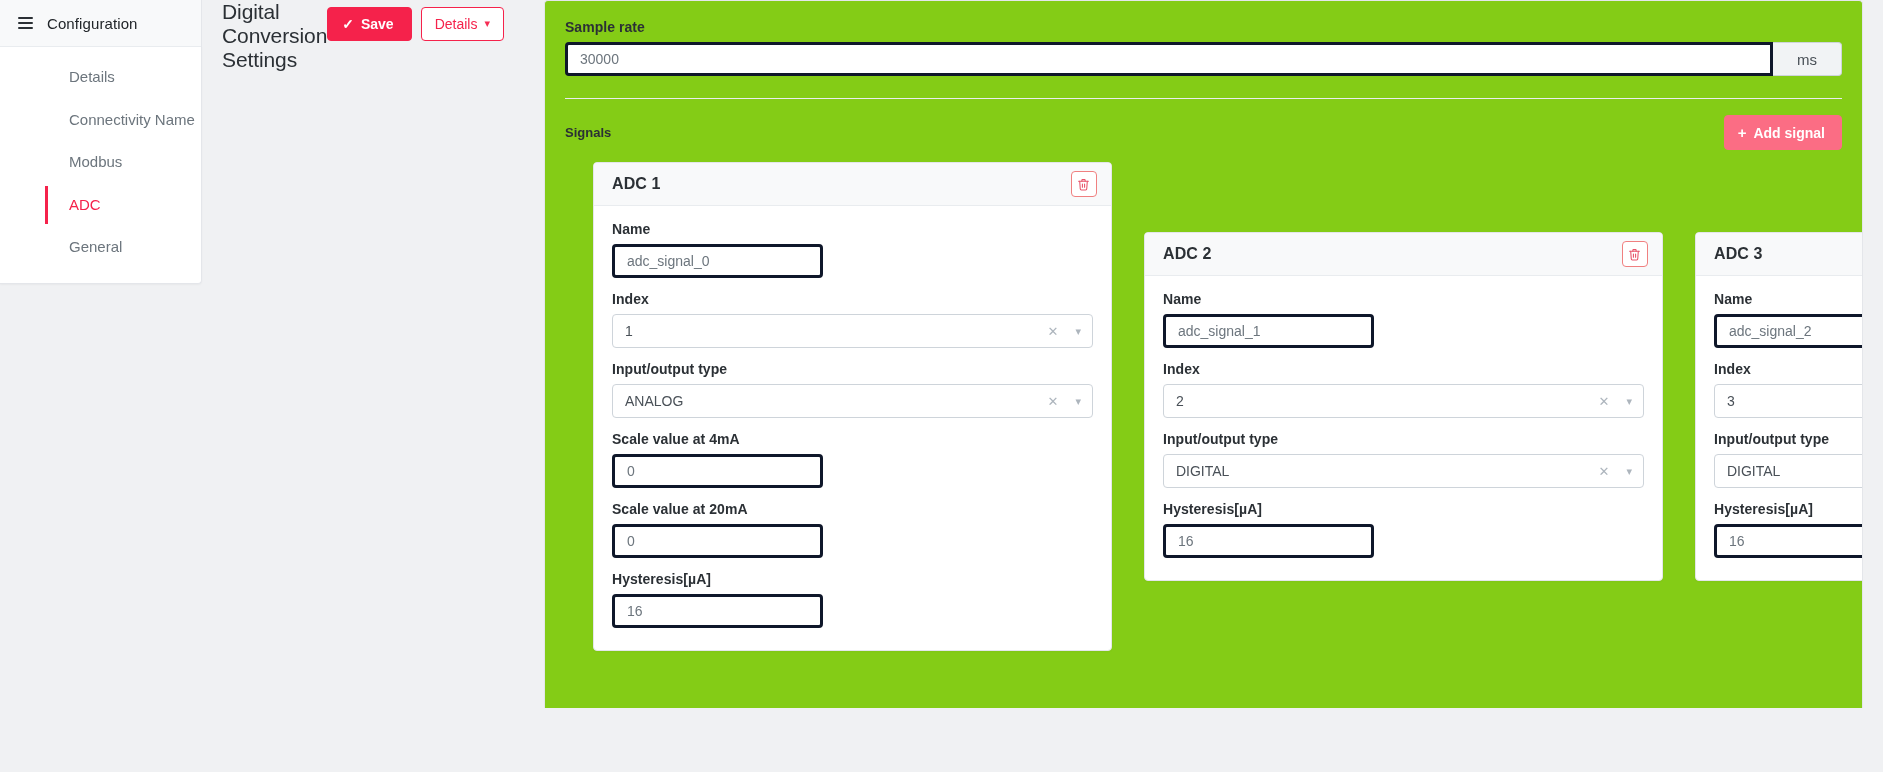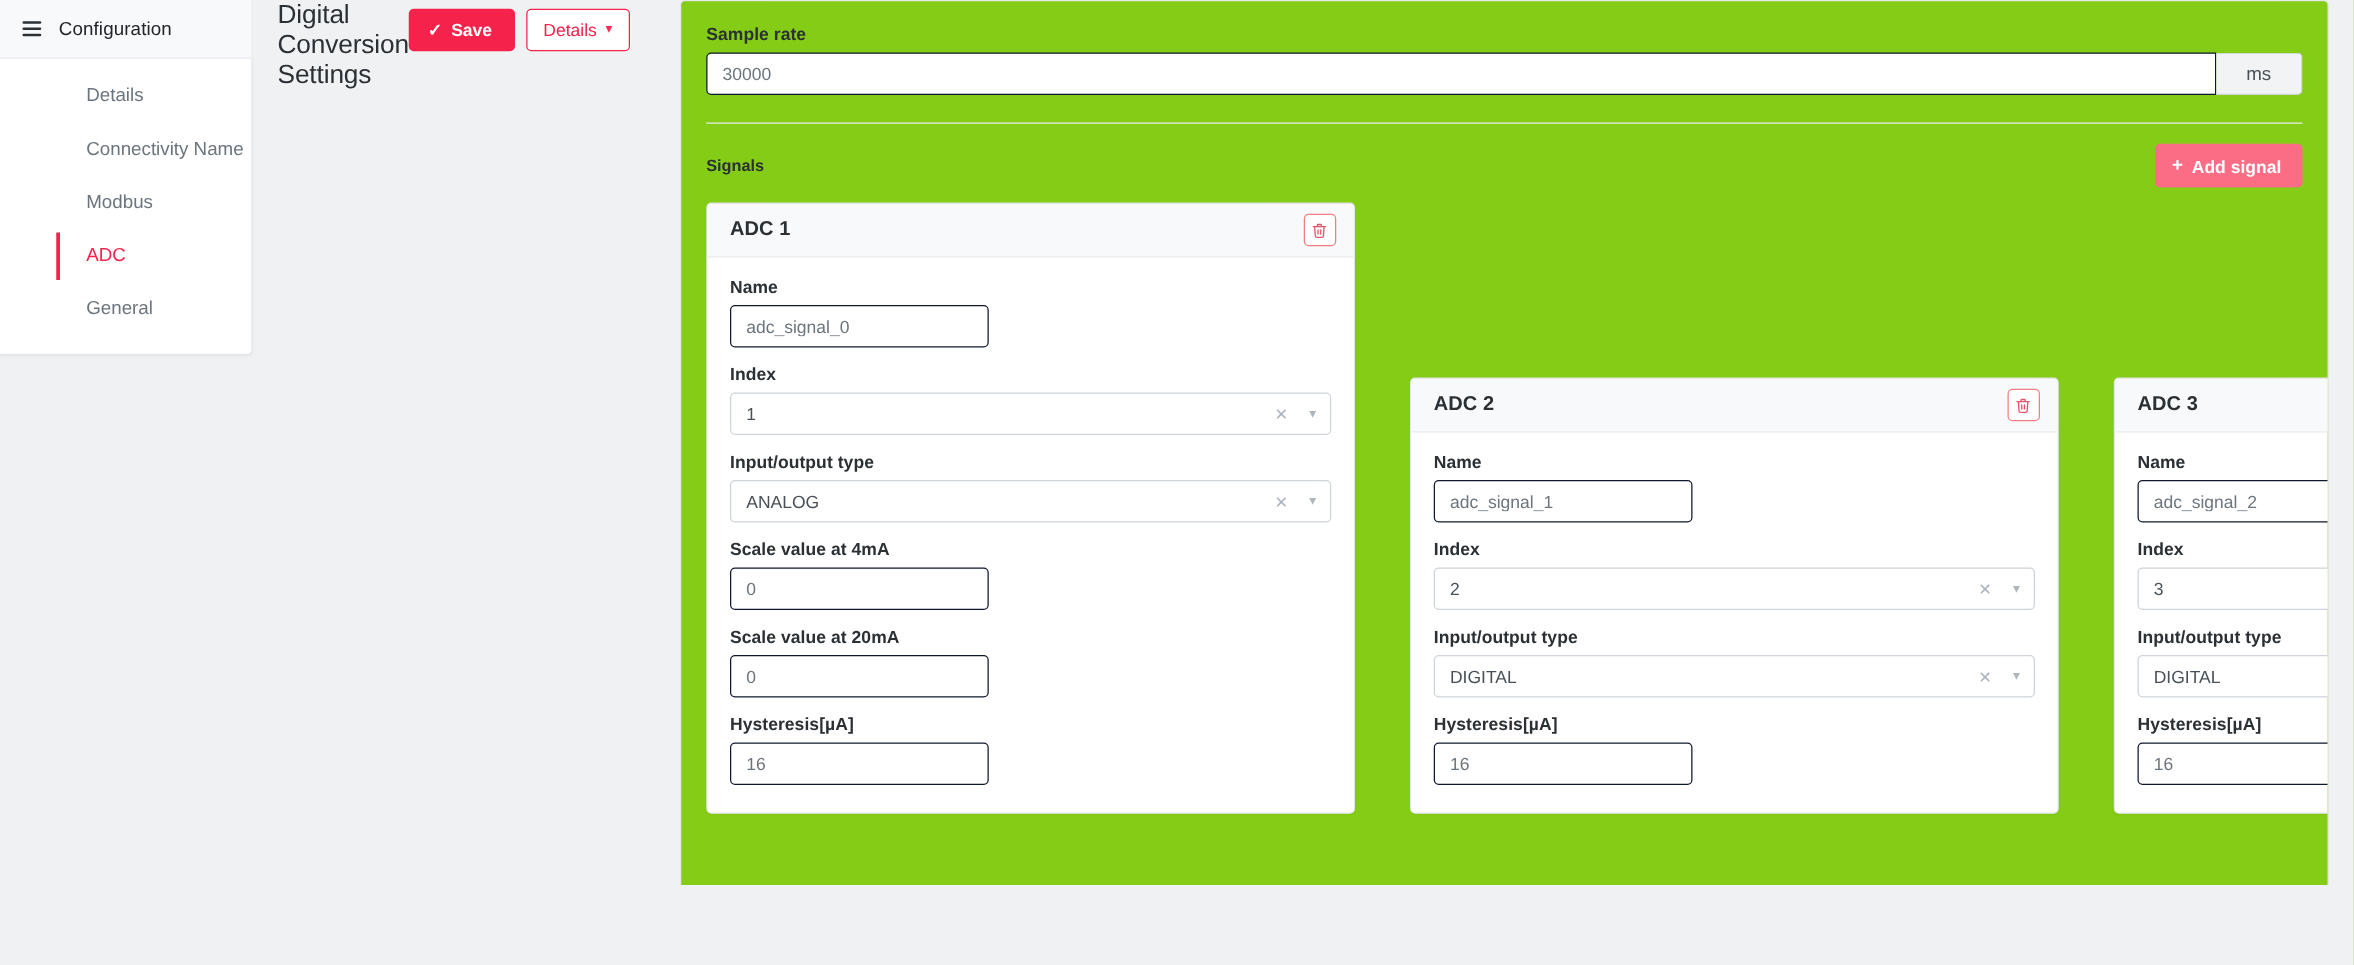--- a/index.html
+++ b/index.html
@@ -181,21 +181,21 @@
 
   .input-group {
     display: flex;
     width: 100%;
   }
 
   .form-control {
     flex: 1 1 auto;
     min-width: 0;
     height: 34px;
-    border: 1px solid #0f172a;
+    border: 3px solid #0f172a;
     border-radius: 4px;
     background: #ffffff;
     padding: 0 12px;
     font-family: "Liberation Sans", sans-serif;
     font-size: 14px;
     color: #6c757d;
     outline: none;
     line-height: 32px;
   }
   .form-control::placeholder { color: #adb5bd; }
@@ -244,22 +244,23 @@
     color: #ffffff;
     font-weight: bold;
     font-size: 14px;
     padding: 9px 16px 9px 13px;
   }
   .btn-add .plus { font-size: 15px; font-weight: bold; line-height: 1; }
 
   
   .cards {
     display: flex;
-    gap: 44px;
-    align-items: flex-end;
+    gap: 32px;
+    align-items: center;
+    margin-left: 28px;
   }
 
   .card {
     flex: 0 0 519px;
     width: 519px;
     background: #ffffff;
     border: 1px solid #e4e6ea;
     border-radius: 4px;
     box-shadow: 0 1px 2px rgba(0,0,0,0.03);
     overflow: hidden;

